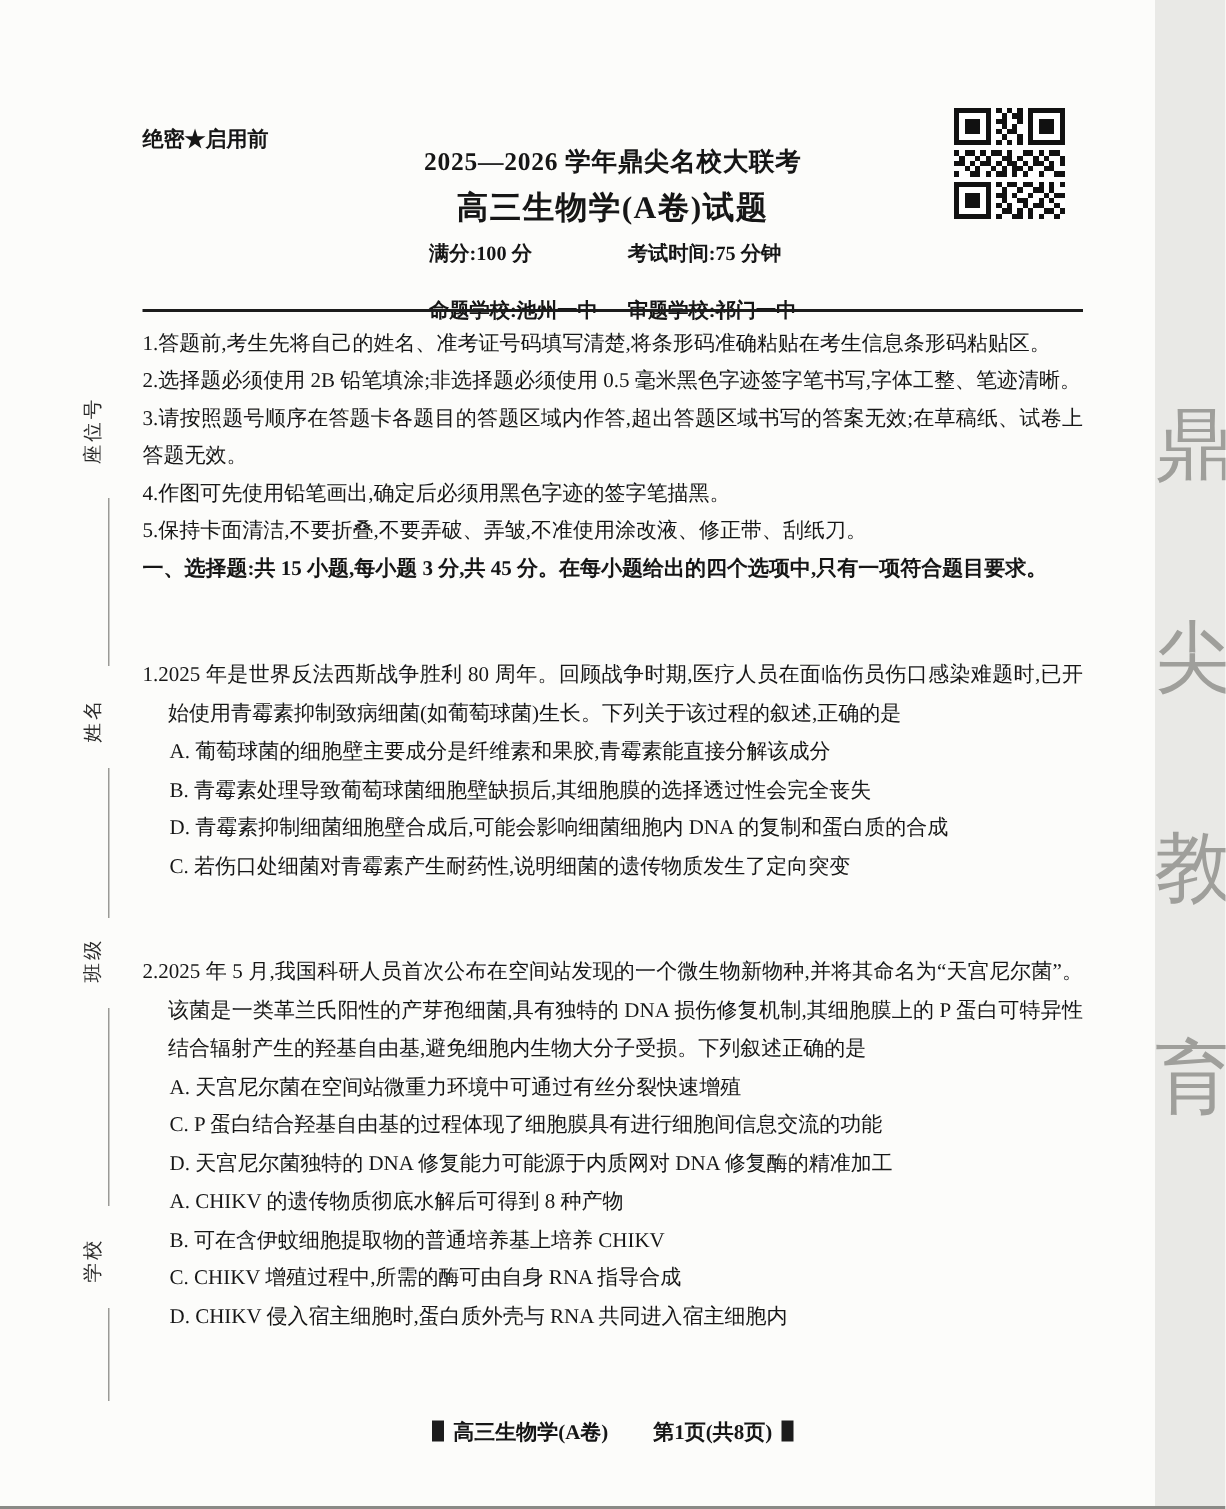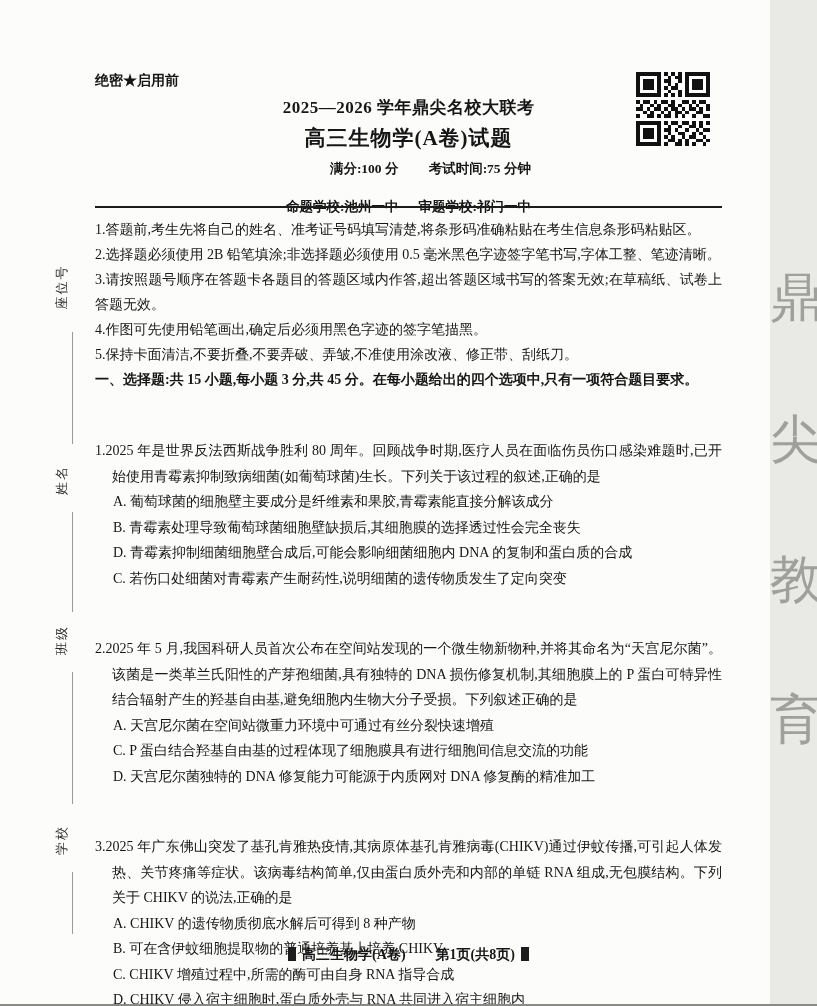--- a/index.html
+++ b/index.html
@@ -16,28 +16,28 @@
   
   .right-band { position:absolute; top:0; right:0; width:47px; height:100%; background:#e9e9e6; }
   .wm {
     position:absolute; left:770px; width:47px; text-align:center;
     font-size:52px; color:#9f9f9b; transform:translateY(-50%);
     line-height:1; font-weight:400;
   }
   .scan-edge { position:absolute; left:0; right:0; bottom:0; height:2px; background:#8a8a86; }
 
   
-  .secret { position:absolute; left:95px; top:72px; font-size:14px; font-weight:700; }
+  .secret { position:absolute; left:95px; top:84px; font-size:14px; font-weight:700; }
   .qr { position:absolute; left:636px; top:72px; width:74px; height:74px; }
   .header { position:absolute; left:95px; top:96px; width:627px; text-align:center; }
   .exam-title { font-size:17px; font-weight:700; letter-spacing:.5px; }
   .paper-title { font-size:21px; font-weight:700; margin-top:5px; letter-spacing:1px; }
   .info {
     margin-top:8px; display:inline-grid; grid-template-columns:auto auto;
-    column-gap:40px; row-gap:2px; font-weight:700; font-size:13.5px; text-align:right;gap:20px;
+    column-gap:40px; row-gap:2px; font-weight:700; font-size:13.5px; text-align:left;gap:20px;
   }
   .rule { position:absolute; left:95px; top:206px; width:627px; border-top:2px solid #1c1c1c; }
 
   
   .content {
     position:absolute; left:95px; top:217px; width:627px;
     font-size:14px; line-height:25px; text-align:justify;
   }
   .notes-title { font-weight:700; font-size:15px; }
   .note { margin:0; }
@@ -128,21 +128,20 @@
         <p class="option">D. 青霉素抑制细菌细胞壁合成后,可能会影响细菌细胞内 DNA 的复制和蛋白质的合成</p>
         <p class="option">C. 若伤口处细菌对青霉素产生耐药性,说明细菌的遗传物质发生了定向突变</p>
       </div>
       <div class="question">
         <p class="stem">2.2025 年 5 月,我国科研人员首次公布在空间站发现的一个微生物新物种,并将其命名为“天宫尼尔菌”。该菌是一类革兰氏阳性的产芽孢细菌,具有独特的 DNA 损伤修复机制,其细胞膜上的 P 蛋白可特异性结合辐射产生的羟基自由基,避免细胞内生物大分子受损。下列叙述正确的是</p>
         <p class="option">A. 天宫尼尔菌在空间站微重力环境中可通过有丝分裂快速增殖</p>
         <p class="option">C. P 蛋白结合羟基自由基的过程体现了细胞膜具有进行细胞间信息交流的功能</p>
         <p class="option">D. 天宫尼尔菌独特的 DNA 修复能力可能源于内质网对 DNA 修复酶的精准加工</p>
       </div>
       <div class="question">
-        <p class="stem">3.2025 年广东佛山突发了基孔肯雅热疫情,其病原体基孔肯雅病毒(CHIKV)通过伊蚊传播,可引起人体发热、关节疼痛等症状。该病毒结构简单,仅由蛋白质外壳和内部的单链 RNA 组成,无包膜结构。下列关于 CHIKV 的说法,正确的是</p>
         <p class="option">A. CHIKV 的遗传物质彻底水解后可得到 8 种产物</p>
         <p class="option">B. 可在含伊蚊细胞提取物的普通培养基上培养 CHIKV</p>
         <p class="option">C. CHIKV 增殖过程中,所需的酶可由自身 RNA 指导合成</p>
         <p class="option">D. CHIKV 侵入宿主细胞时,蛋白质外壳与 RNA 共同进入宿主细胞内</p>
       </div>
     </div>
   </div>
 
   <div class="footer">
     <span class="bar left"></span><span>高三生物学(A卷)</span><span class="footer-page">第1页(共8页)</span><span class="bar right"></span>

